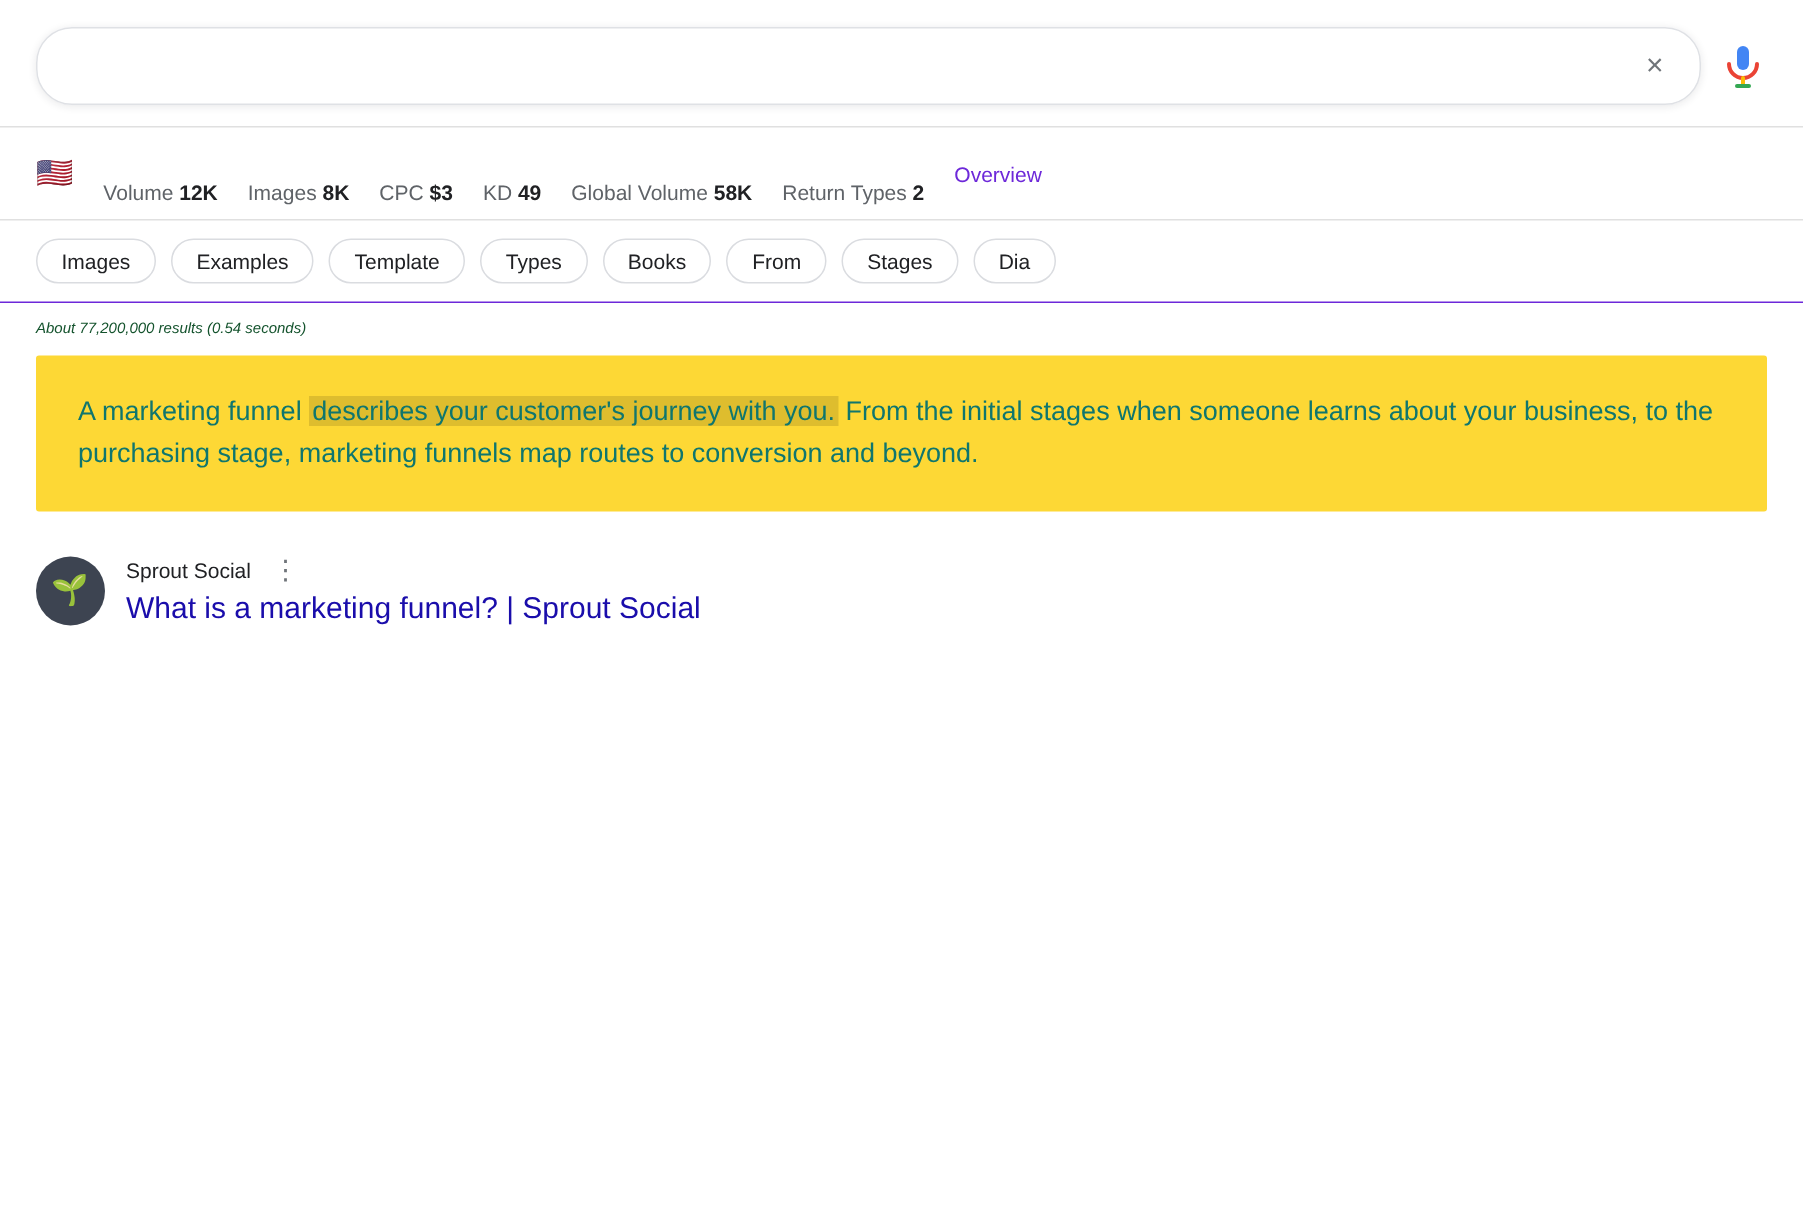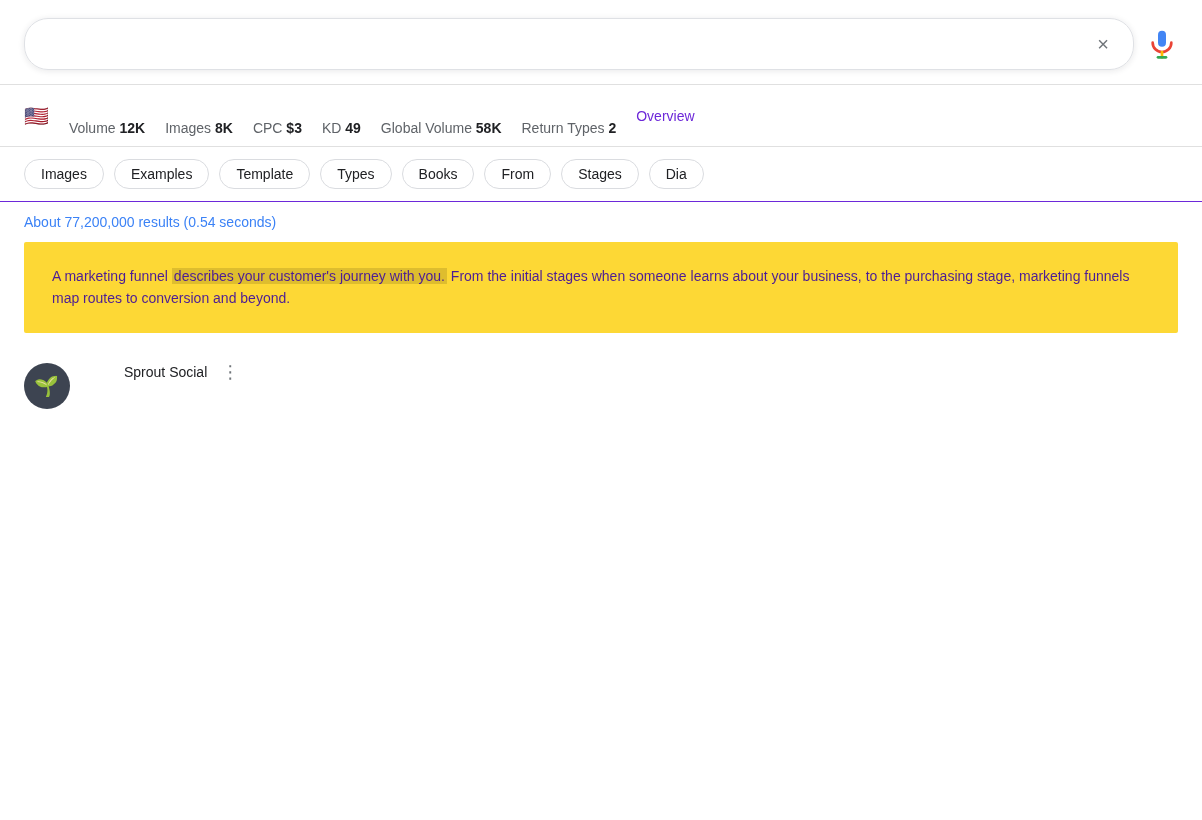--- a/index.html
+++ b/index.html
@@ -129,37 +129,38 @@
       background: #fff;
       font-family: Arial, sans-serif;
     }
 
     
     .results-area {
       padding: 12px 24px 0 24px;
     }
 
     .results-count {
-      font-size: 14px;
-      color: #3b82f6;
+      font-size: 10px;
+      color: #14532d;
       margin-bottom: 12px;
+      font-style: italic;
     }
 
     
     .featured-snippet {
       background: #FDD835;
       padding: 24px 28px;
       margin-bottom: 20px;
       border-radius: 2px;
     }
 
     .snippet-text {
-      font-size: 14px;
+      font-size: 18px;
       line-height: 1.55;
-      color: #4c1d95;
+      color: #0f766e;
     }
 
     .snippet-highlight {
       background: rgba(0,0,0,0.12);
       padding: 0 2px;
     }
 
     
     .result-item {
       display: flex;
@@ -181,21 +182,20 @@
     }
 
     .favicon-symbol {
       color: #4CAF50;
       font-size: 20px;
       font-weight: bold;
     }
 
     .result-meta {
       flex: 1;
-      margin-left: 40px;
     }
 
     .result-source-line {
       display: flex;
       align-items: center;
       gap: 6px;
       margin-bottom: 2px;
     }
 
     .result-site-name {
@@ -302,15 +302,16 @@
     <div class="result-favicon">
       <span class="favicon-symbol">🌱</span>
     </div>
     <div class="result-meta">
       <div class="result-source-line">
         <span class="result-site-name">Sprout Social</span>
         <button class="result-menu-btn">
           <span>⋮</span>
         </button>
       </div>
+      <a href="#" class="result-title-link">What is a marketing funnel? | Sprout Social</a>
     </div>
   </div>
 </div>
 
 </body></html>

